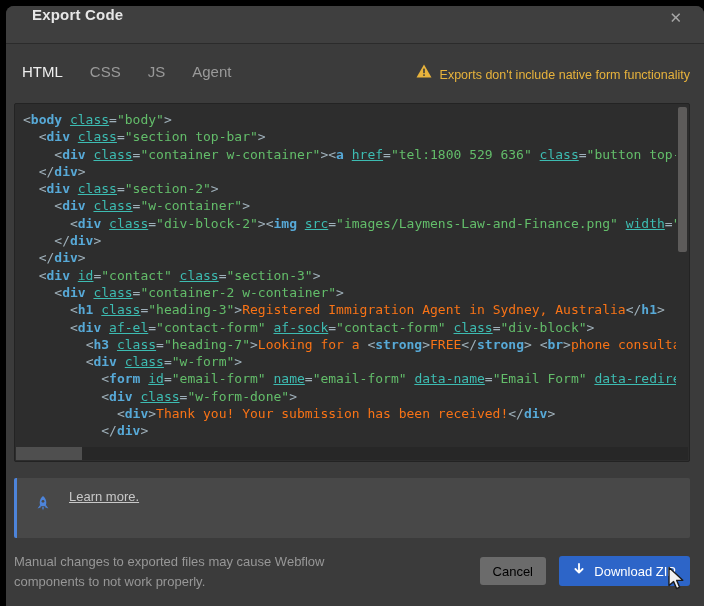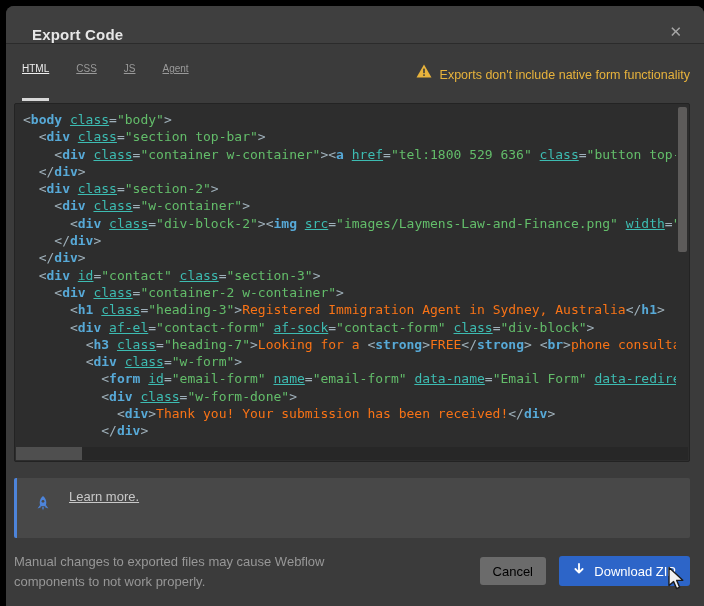--- a/index.html
+++ b/index.html
@@ -8,27 +8,27 @@
     font-family:"Liberation Sans", sans-serif;
   }
   .dialog{
     position:absolute;left:6px;top:6px;width:698px;height:600px;
     background:#3b3b3b;border-radius:8px 8px 0 0;
   }
   
   .hdr{
     position:absolute;left:0;top:0;right:0;height:38px;background:#3f3f3f;
     border-bottom:1px solid #2b2b2b;border-radius:8px 8px 0 0;
-    display:flex;align-items:flex-end;padding:0 18px 0 26px;box-sizing:border-box;
+    display:flex;align-items:flex-start;padding:0 18px 0 26px;box-sizing:border-box;
   }
   .hdr-title{flex:1;color:#e7e7e7;font-size:15px;font-weight:600;letter-spacing:.2px;}
   .close-btn{color:#a6a6a6;font-size:15px;line-height:1;padding:4px;cursor:default;}
   
   .tabbar{position:absolute;left:16px;top:57px;display:flex;gap:27px;}
-  .tab{color:#9a9a9a;font-size:10px;padding-bottom:24px;border-bottom:3px solid transparent;text-decoration:underline;}
+  .tab{color:#9a9a9a;font-size:15px;padding-bottom:24px;border-bottom:3px solid transparent;}
   .tab.active{color:#eeeeee;border-bottom-color:#d8d8d8;}
   
   .warn{position:absolute;right:14px;top:58px;display:flex;align-items:flex-end;gap:8px;}
   .warn-text{color:#e8b33c;font-size:12.5px;}
   
   .codebox{
     position:absolute;left:8px;top:97px;width:676px;height:359px;
     background:#2d2d2d;border:1px solid #232323;border-radius:2px;box-sizing:border-box;
   }
   .codescroll{position:absolute;left:8px;top:7px;right:13px;bottom:15px;overflow:hidden;}

